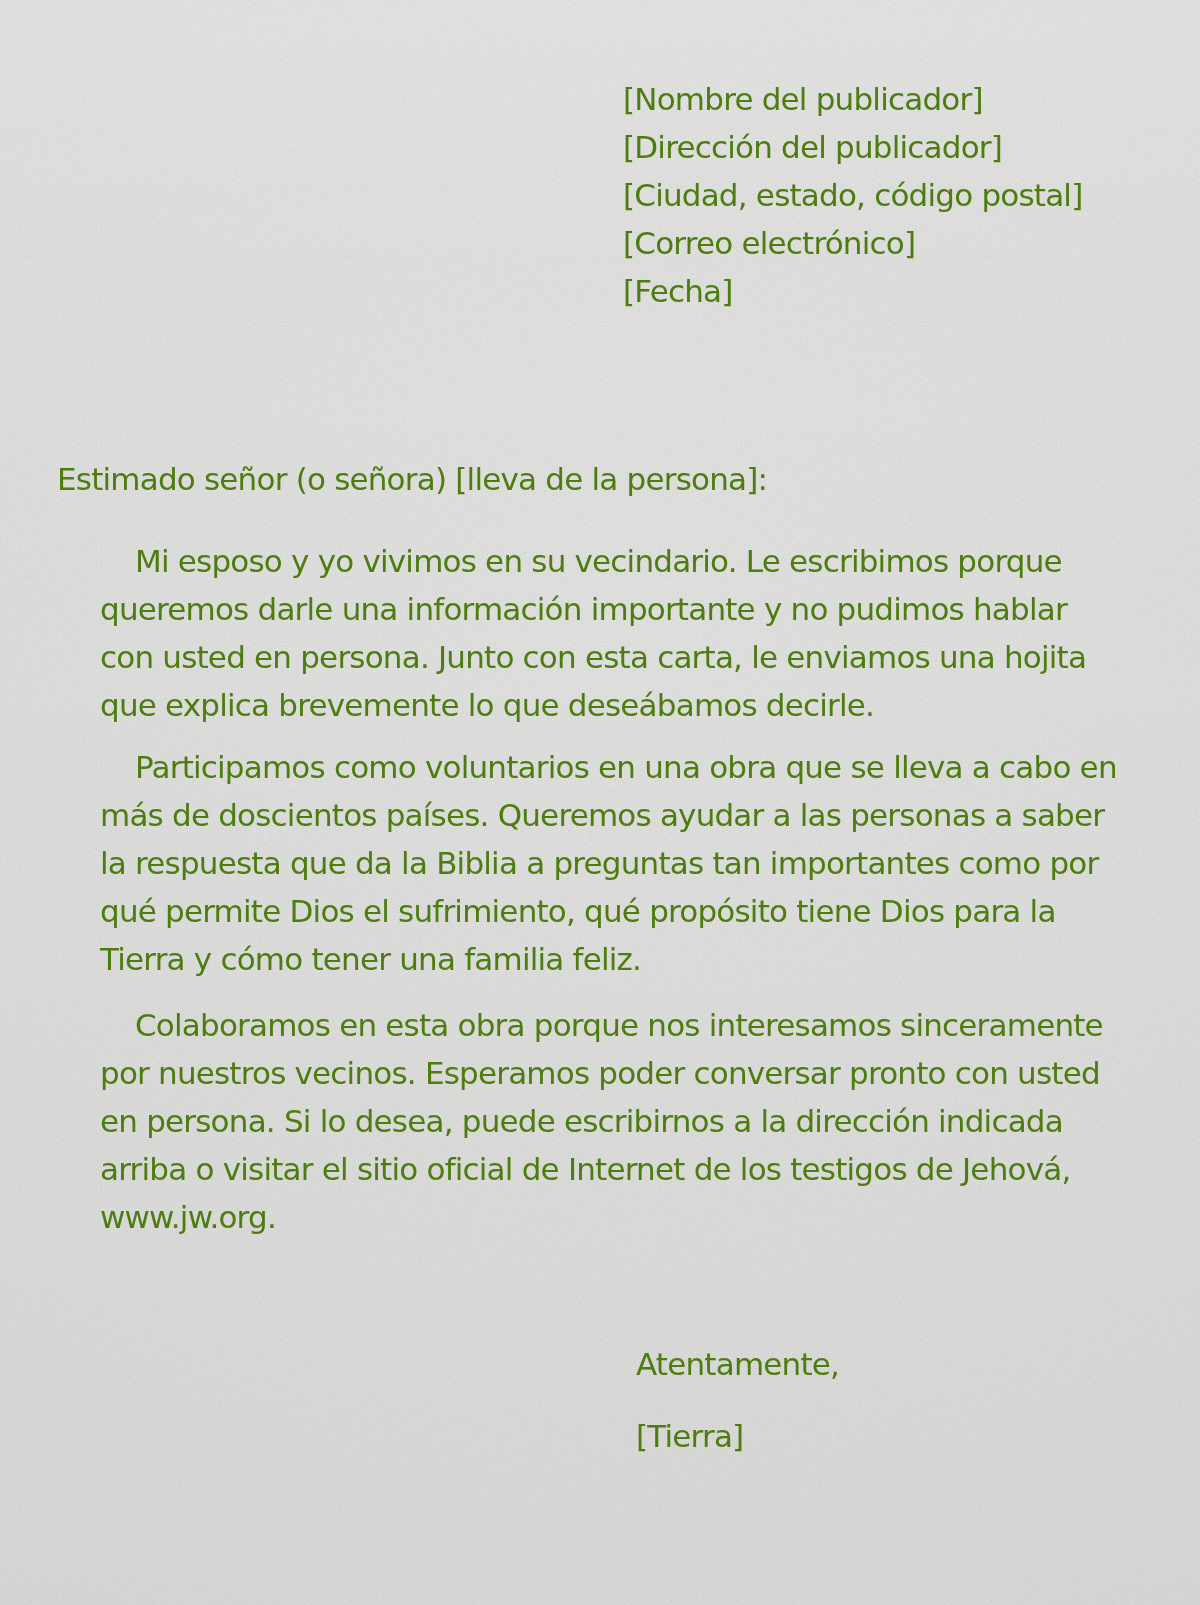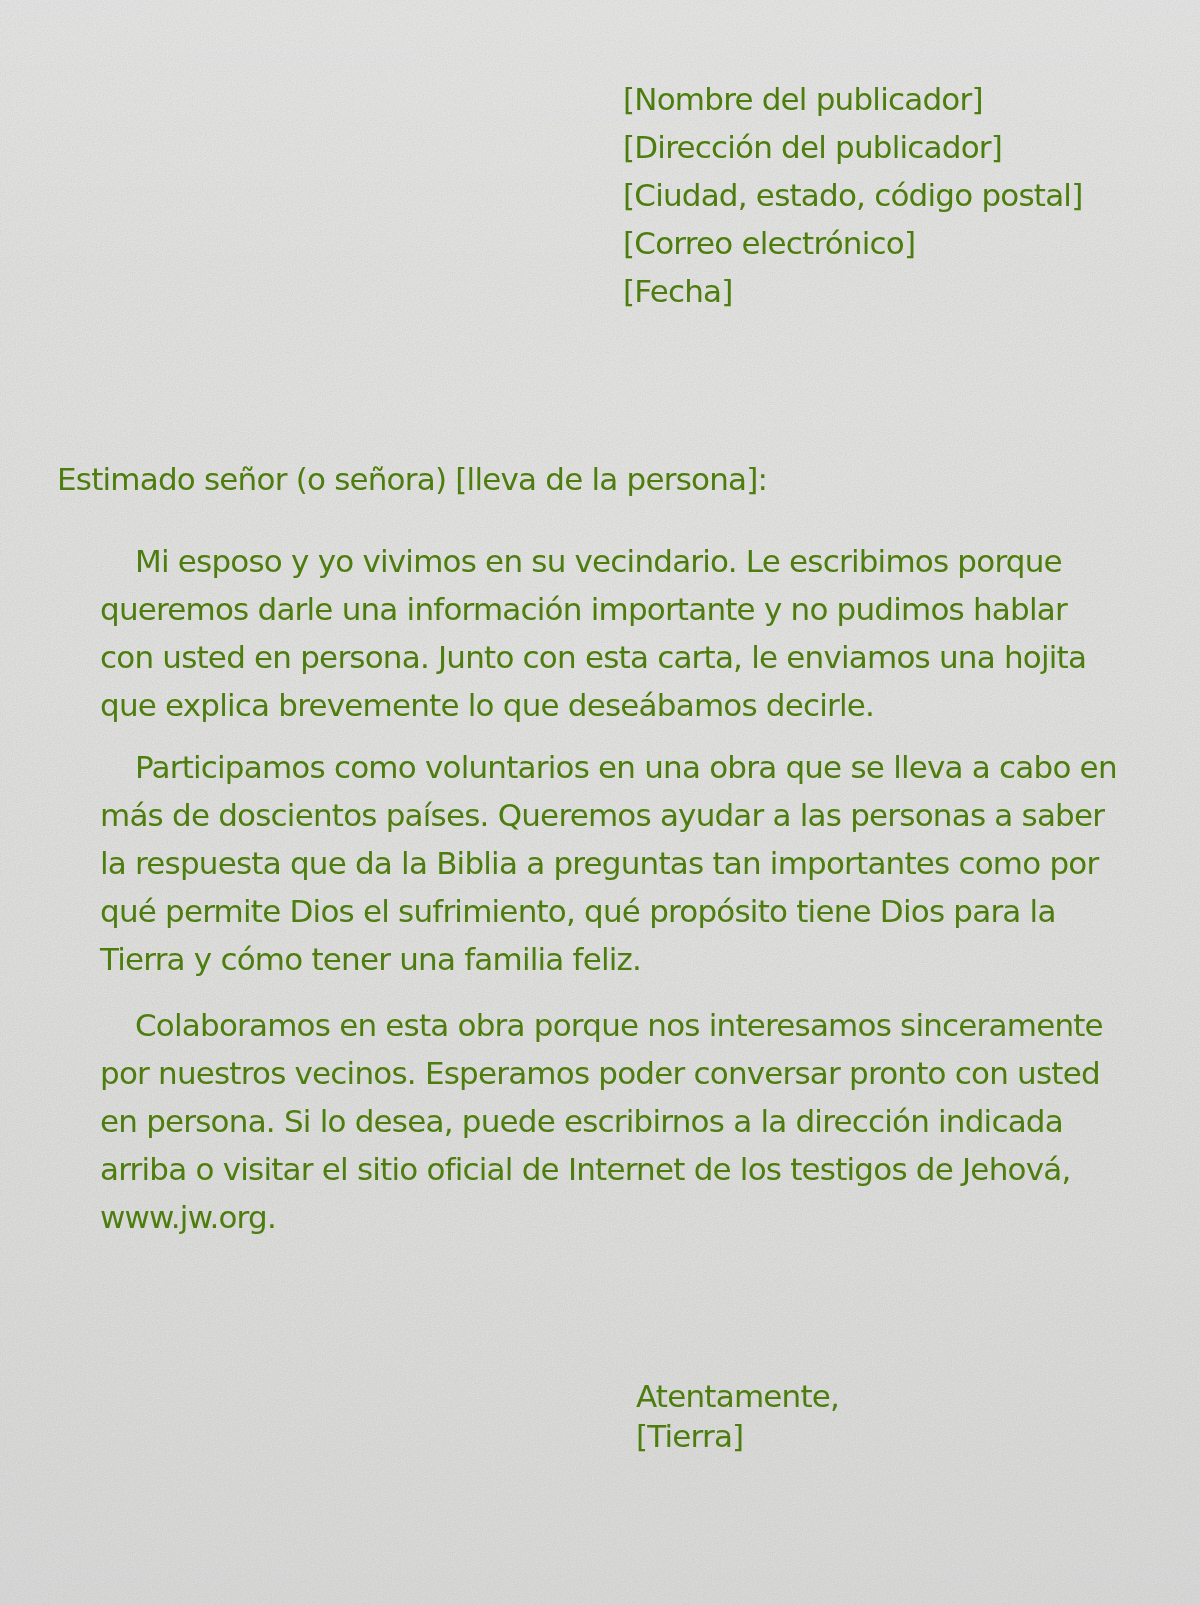--- a/index.html
+++ b/index.html
@@ -47,21 +47,21 @@
     position: absolute;
     margin: 0;
     white-space: pre;
   }
   .sender-block   { left: 623px; top: 75px; }
   .salutation     { left: 57px;  top: 455px; }
   .para           { left: 68px;  text-indent: 35px; margin-left: 32px; }
   .para-1         { top: 537px; }
   .para-2         { top: 743px; }
   .para-3         { top: 1001px; }
-  .closing        { left: 636px; top: 1340px; margin-top: 32px; }
+  .closing        { left: 636px; top: 1340px; }
   .signature      { left: 636px; top: 1412px; }
 </style>
 </head>
 <body>
 
 <div class="paper"></div>
 <div class="paper-shade"></div>
 
 <svg class="grain" xmlns="http://www.w3.org/2000/svg">
   <filter id="grainFilter">

